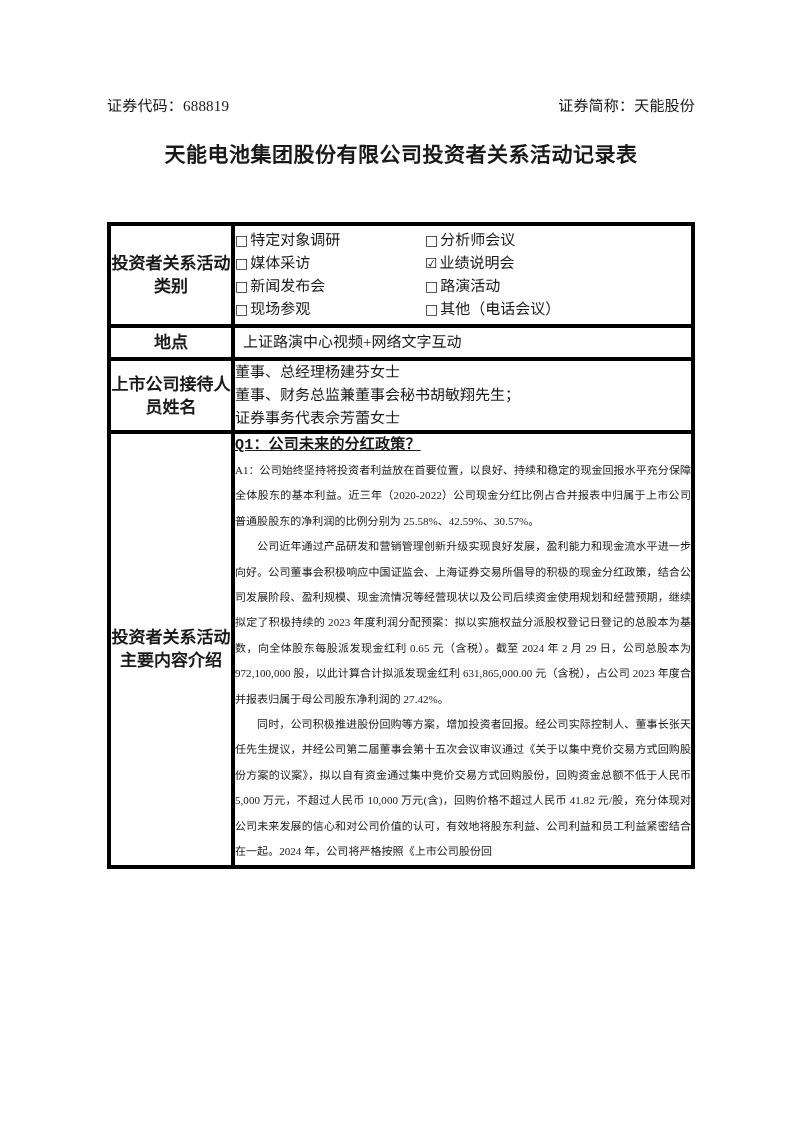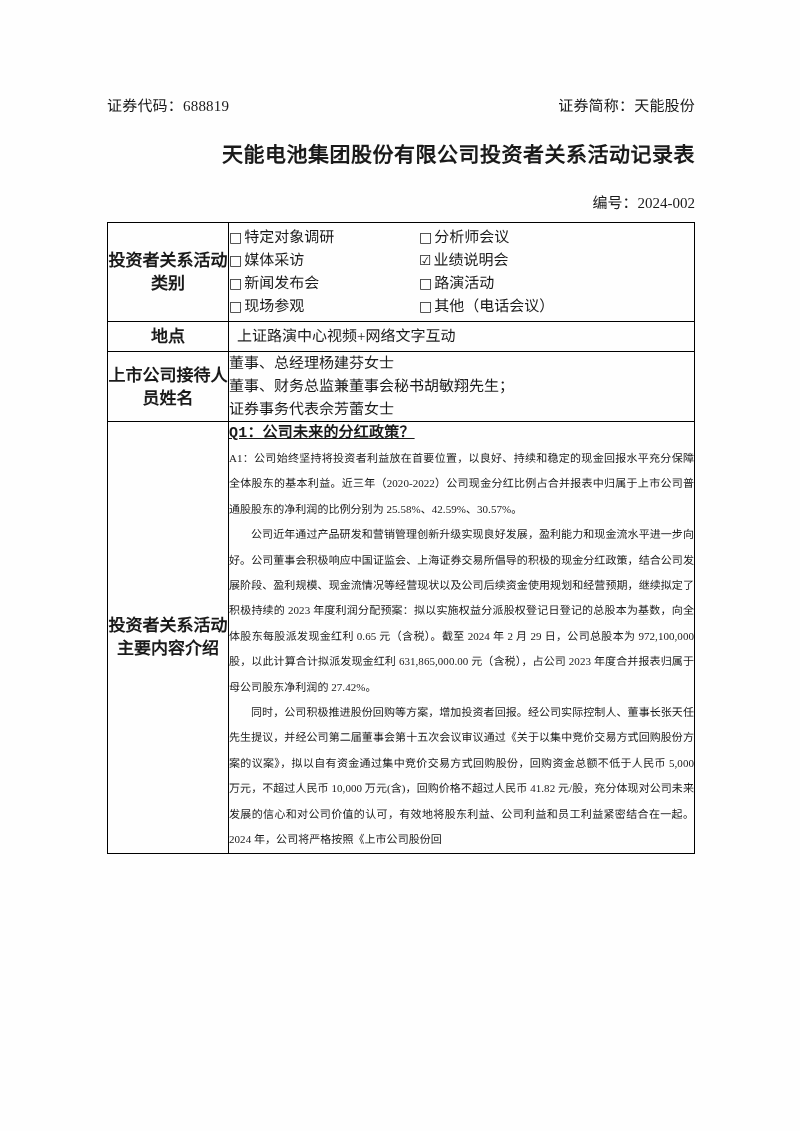--- a/index.html
+++ b/index.html
@@ -37,21 +37,21 @@
     letter-spacing: 0.2px;
   }
   .doc-header .hcell { white-space: nowrap; }
 
   
   .doc-title {
     position: absolute;
     left: 107px;
     top: 140px;
     width: 588px;
-    text-align: right;
+    text-align: center;
     font-size: 21px;
     font-weight: bold;
     line-height: 30px;
     letter-spacing: 0.5px;
     font-family: "Liberation Sans", "DejaVu Sans", sans-serif;
   }
 
   
   .doc-serial {
     position: absolute;
@@ -67,21 +67,21 @@
   table.irtable {
     position: absolute;
     left: 107px;
     top: 222px;
     width: 588px;
     border-collapse: collapse;
     table-layout: fixed;
     font-size: 14.5px;
   }
   table.irtable td {
-    border: 1px solid #000000;
+    border: 4px solid #000000;
     padding: 0;
     vertical-align: middle;
   }
   td.labelcell {
     width: 120px;
     text-align: center;
     font-weight: bold;
     font-family: "Liberation Sans", "DejaVu Sans", sans-serif;
     font-size: 17px;
     line-height: 23px;
@@ -146,21 +146,20 @@
 
 <div class="page">
 
   <div class="doc-header">
     <span class="hcell">证券代码：688819</span>
     <span class="hcell">证券简称：天能股份</span>
   </div>
 
   <div class="doc-title">天能电池集团股份有限公司投资者关系活动记录表</div>
 
-  <div class="doc-serial">编号：2024-002</div>
 
   <table class="irtable">
     <tbody>
 
       <tr>
         <td class="labelcell">投资者关系活动类别</td>
         <td class="valuecell">
           <div class="cbgrid">
             <div class="cbitem"><span class="cbbox">□</span><span>特定对象调研</span></div>
             <div class="cbitem"><span class="cbbox">□</span><span>分析师会议</span></div>

